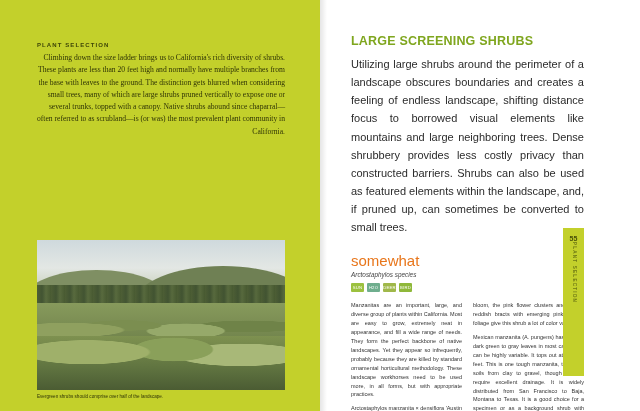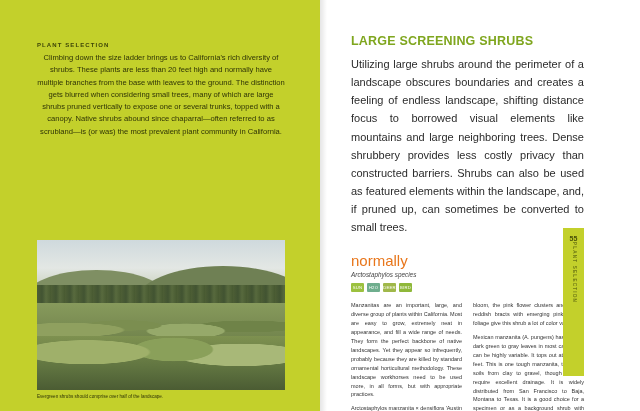--- a/index.html
+++ b/index.html
@@ -48,21 +48,22 @@
     line-height: 1.0;
     font-weight: normal;
     color: #ffffff;
     letter-spacing: 0.4px;
     margin: 0 0 16px 0;
   }
   .left-body {
     font-size: 7.6px;
     line-height: 1.62;
     color: #2f3406;
-    text-align: center;
+    text-align: right;
+    font-family: Liberation Serif, serif;
   }
   .left-body p { margin: 0 0 8px 0; }
 
   
   .photo-wrap {
     position: absolute;
     left: 37px;
     top: 240px;
     width: 248px;
   }
@@ -258,21 +259,21 @@
       </div>
       <div class="caption">Evergreen shrubs should comprise over half of the landscape.</div>
     </div>
   </div>
 
   <div class="page-right">
     <div class="right-inner">
       <h2 class="section-head">LARGE SCREENING SHRUBS</h2>
       <p class="intro">Utilizing large shrubs around the perimeter of a landscape obscures boundaries and creates a feeling of endless landscape, shifting distance focus to borrowed visual elements like mountains and large neighboring trees. Dense shrubbery provides less costly privacy than constructed barriers. Shrubs can also be used as featured elements within the landscape, and, if pruned up, can sometimes be converted to small trees.</p>
 
-      <h3 class="plant-name">normally</h3>
+      <h3 class="plant-name">somewhat</h3>
       <div class="plant-sci">Arctostaphylos species</div>
 
       <div class="icon-row">
         <span class="badge sun">SUN</span>
         <span class="badge water">H2O</span>
         <span class="badge deer">DEER</span>
         <span class="badge bird">BIRD</span>
       </div>
 
       <div class="cols">

